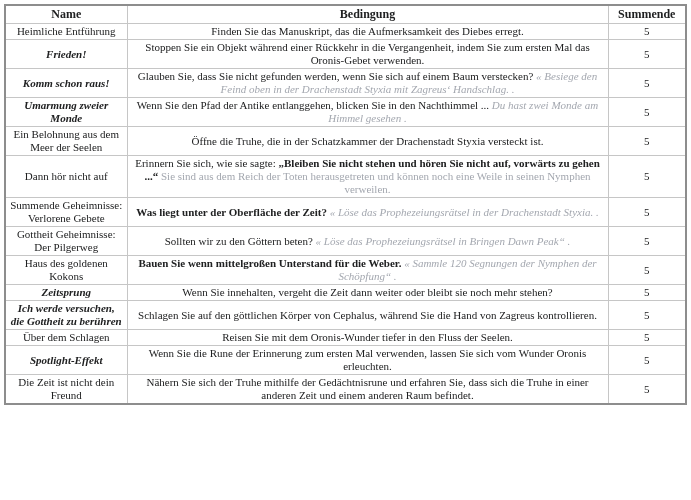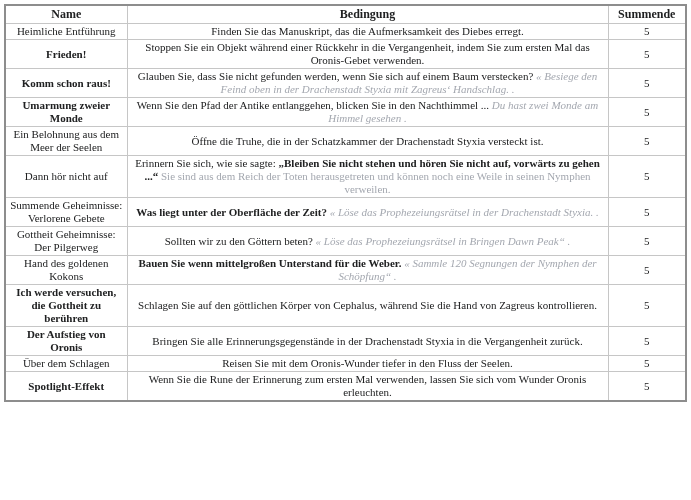--- a/index.html
+++ b/index.html
@@ -30,21 +30,21 @@
     font-size: 11px;
     line-height: 13px;
   }
   table.ach th {
     font-size: 12px;
     font-weight: bold;
     padding: 2px 2px;
   }
   col.c-name   { width: 122px; }
   col.c-reward { width: 78px; }
-  td.name-cell.bold { font-weight: bold; }
+  td.name-cell.bold { font-weight: bold; font-style: italic; }
   .sn  { color: #202122; }
   .sb  { color: #202122; font-weight: bold; }
   .sg  { color: #a3a7af; }
   .sgi { color: #a3a7af; font-style: italic; }
 </style>
 </head>
 <body>
 
 <div class="page">
   <table class="ach">
@@ -95,39 +95,44 @@
           <td class="name-cell">Summende Geheimnisse: Verlorene Gebete</td>
           <td class="cond-cell"><span class="sb">Was liegt unter der Oberfläche der Zeit? </span><span class="sgi">« Löse das Prophezeiungsrätsel in der Drachenstadt Styxia. .</span></td>
           <td class="reward-cell">5</td>
         </tr>
         <tr>
           <td class="name-cell">Gottheit Geheimnisse: Der Pilgerweg</td>
           <td class="cond-cell"><span class="sn">Sollten wir zu den Göttern beten? </span><span class="sgi">« Löse das Prophezeiungsrätsel in Bringen Dawn Peak“ .</span></td>
           <td class="reward-cell">5</td>
         </tr>
         <tr>
-          <td class="name-cell">Hand des goldenen Kokons</td>
+          <td class="name-cell">Haus des goldenen Kokons</td>
           <td class="cond-cell"><span class="sb">Bauen Sie wenn mittelgroßen Unterstand für die Weber. </span><span class="sgi">« Sammle 120 Segnungen der Nymphen der Schöpfung“ .</span></td>
+          <td class="reward-cell">5</td>
+        </tr>
+        <tr>
+          <td class="name-cell bold">Zeitsprung</td>
+          <td class="cond-cell"><span class="sn">Wenn Sie innehalten, vergeht die Zeit dann weiter oder bleibt sie noch mehr stehen?</span></td>
           <td class="reward-cell">5</td>
         </tr>
         <tr>
           <td class="name-cell bold">Ich werde versuchen, die Gottheit zu berühren</td>
           <td class="cond-cell"><span class="sn">Schlagen Sie auf den göttlichen Körper von Cephalus, während Sie die Hand von Zagreus kontrollieren.</span></td>
-          <td class="reward-cell">5</td>
-        </tr>
-        <tr>
-          <td class="name-cell bold">Der Aufstieg von Oronis</td>
-          <td class="cond-cell"><span class="sn">Bringen Sie alle Erinnerungsgegenstände in der Drachenstadt Styxia in die Vergangenheit zurück.</span></td>
           <td class="reward-cell">5</td>
         </tr>
         <tr>
           <td class="name-cell">Über dem Schlagen</td>
           <td class="cond-cell"><span class="sn">Reisen Sie mit dem Oronis-Wunder tiefer in den Fluss der Seelen.</span></td>
           <td class="reward-cell">5</td>
         </tr>
         <tr>
           <td class="name-cell bold">Spotlight-Effekt</td>
           <td class="cond-cell"><span class="sn">Wenn Sie die Rune der Erinnerung zum ersten Mal verwenden, lassen Sie sich vom Wunder Oronis erleuchten.</span></td>
           <td class="reward-cell">5</td>
         </tr>
+        <tr>
+          <td class="name-cell">Die Zeit ist nicht dein Freund</td>
+          <td class="cond-cell"><span class="sn">Nähern Sie sich der Truhe mithilfe der Gedächtnisrune und erfahren Sie, dass sich die Truhe in einer anderen Zeit und einem anderen Raum befindet.</span></td>
+          <td class="reward-cell">5</td>
+        </tr>
       </tbody>
   </table>
 </div>
 
 </body></html>

